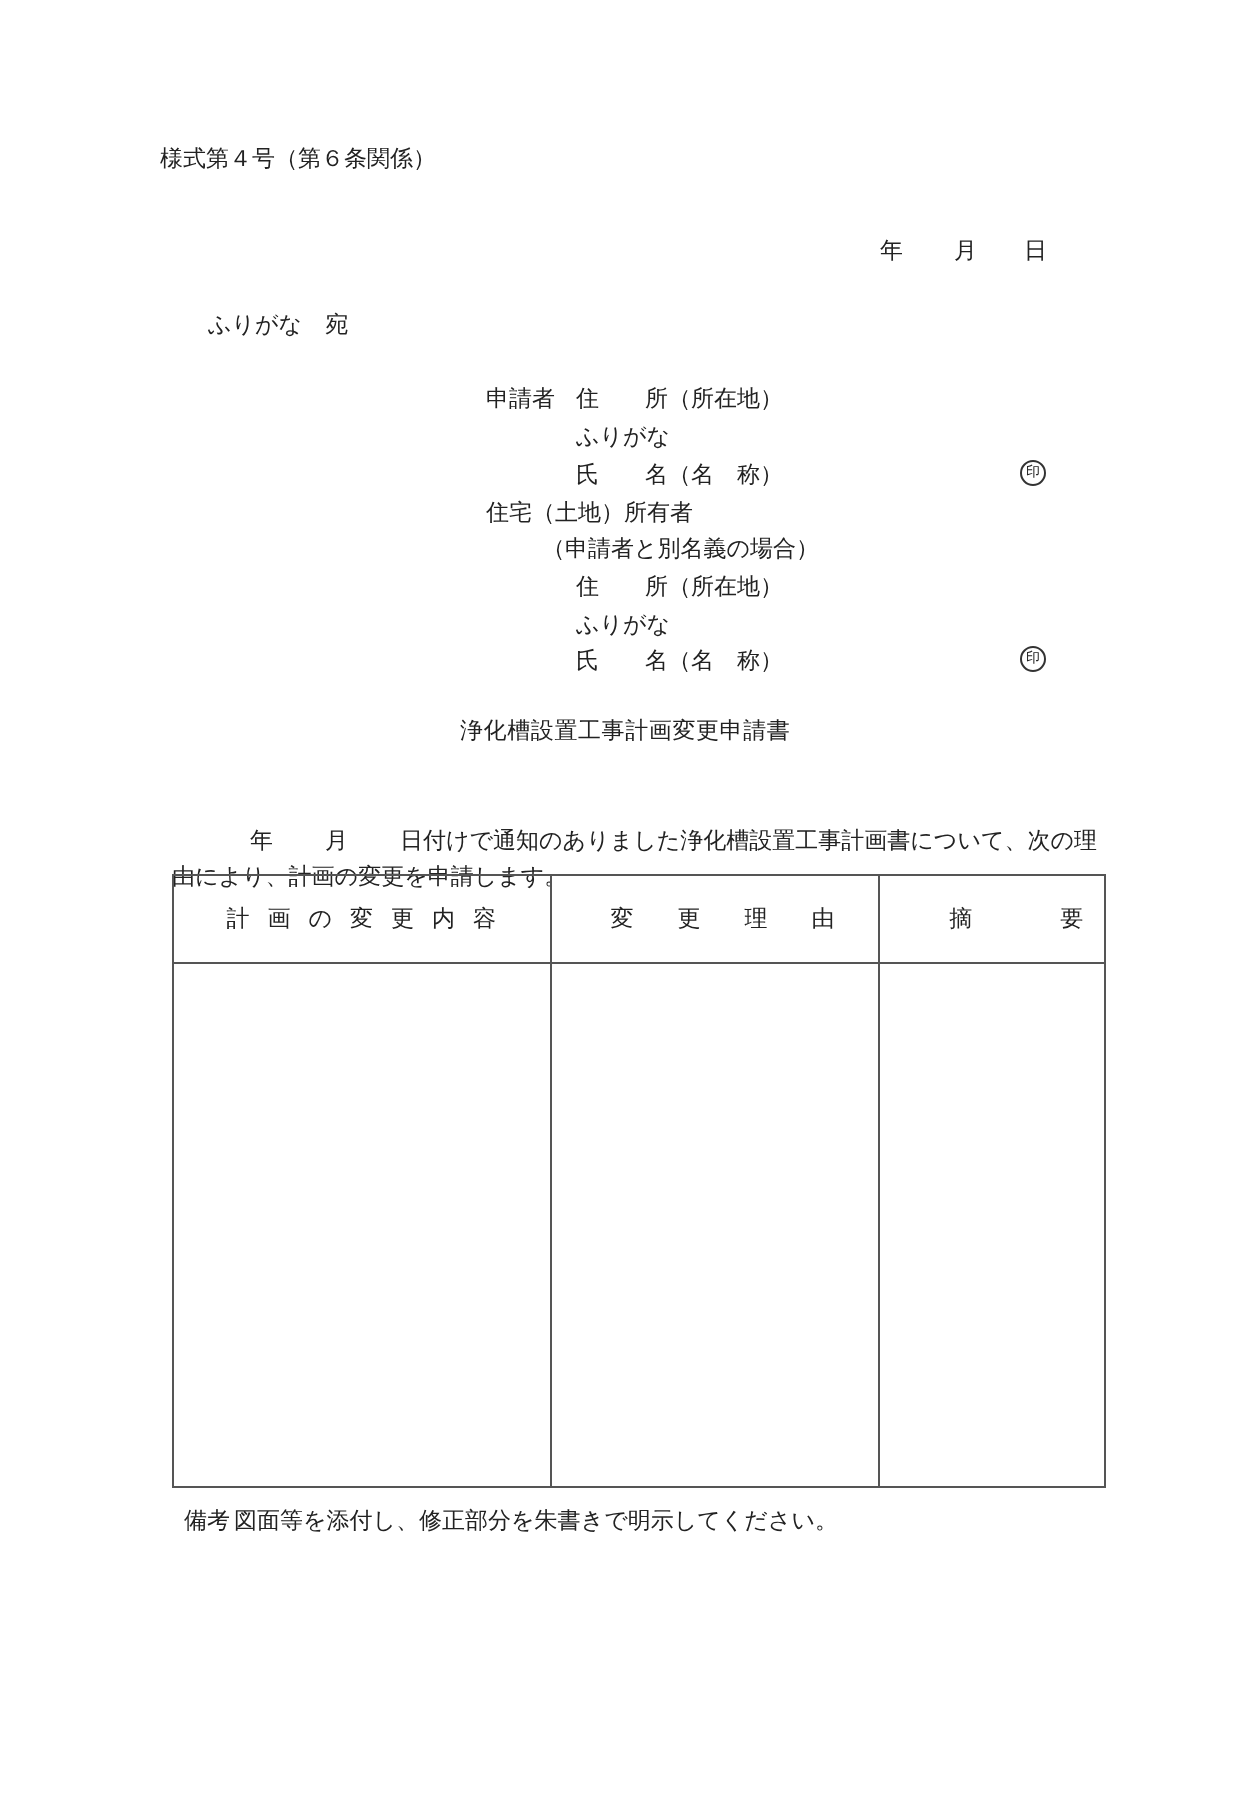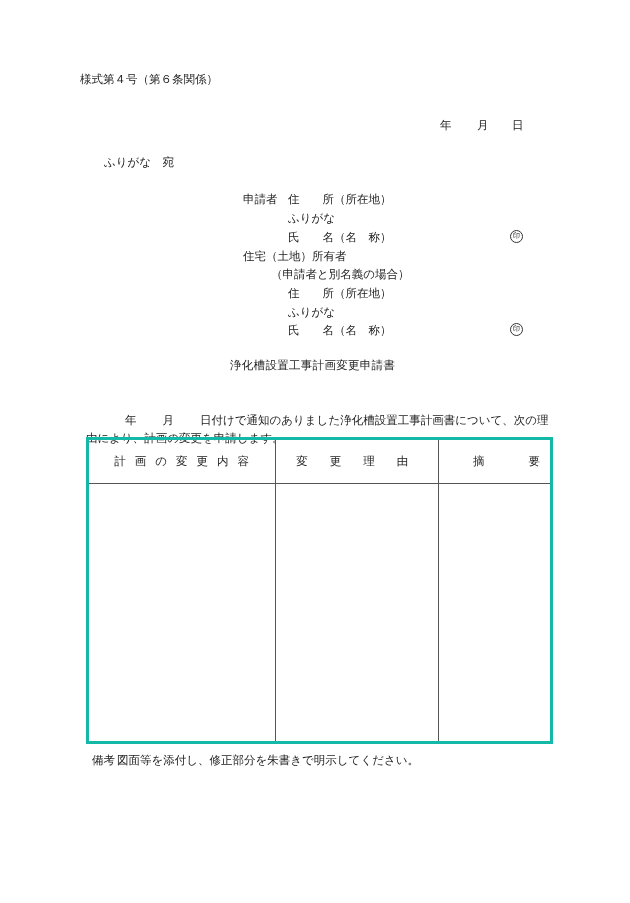--- a/index.html
+++ b/index.html
@@ -37,36 +37,36 @@
 
     .body-text { left: 86px; top: 396px; width: 470px; line-height: 18px; white-space: normal; margin-top: 15px; }
 
     table.plan-table {
       position: absolute;
       left: 86px;
       top: 437px;
       width: 467px;
       height: 307px;
       border-collapse: collapse;
-      border: 3px solid #14b8a6;
+      border: 1px solid #14b8a6;
     }
     table.plan-table th, table.plan-table td {
       border: 1px solid #555;
       padding: 0;
     }
     table.plan-table th {
       height: 43px;
       font-weight: normal;
       font-size: 11.5px;
     }
     .col1 { width: 195px; }
     .col2 { width: 153px; }
     .col3 { width: 117px; }
     .hdr1 { letter-spacing: 9px; text-align: center; padding-left: 8px !important; }
-    .hdr2 { letter-spacing: 22px; text-align: left; padding-left: 20px !important; }
+    .hdr2 { letter-spacing: 22px; text-align: right; padding-left: 20px !important; }
     .hdr3 { text-align: center; }
     .hdr3 .h3a { margin-left: 24px; }
     .hdr3 .h3b { margin-left: 44px; }
 
     .note { left: 92px; top: 753px; }
     .note .note-label { margin-right: 2px; }
   </style>
 </head>
 <body>
 

